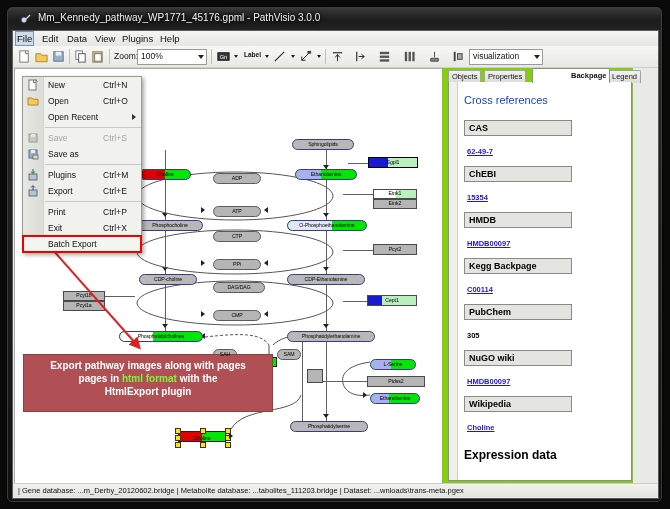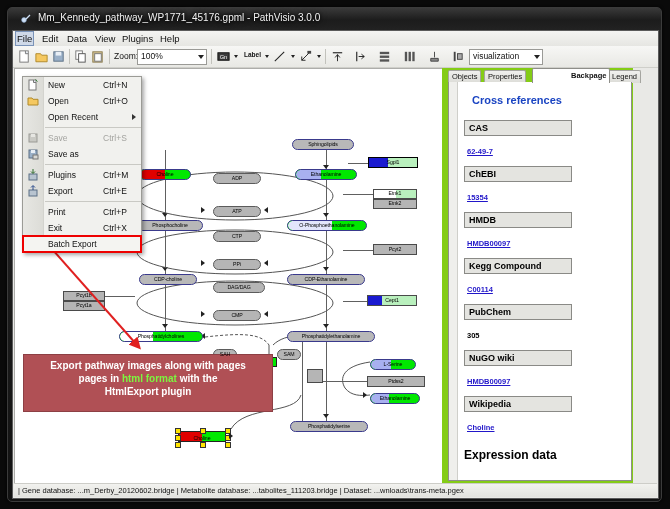--- a/index.html
+++ b/index.html
@@ -84,21 +84,21 @@
     border:1px solid #a5a5a0;border-bottom:none;font-size:7.5px;color:#111;
     padding:0 3px;line-height:12px;border-radius:2px 2px 0 0;}
   .tab.sel{top:0;height:14px;line-height:14px;background:#fff;border-color:#8e8e89;
     font-weight:bold;z-index:4;}
   .tabline{position:absolute;left:6px;top:14px;right:1px;height:1px;background:#8e8e89;}
   .bp{position:absolute;left:6px;top:14px;right:1px;bottom:2px;background:#fff;
     border:1px solid #8e8e89;border-top:none;overflow:hidden;}
   .bp-scroll{position:absolute;left:0;top:0;width:8px;bottom:0;background:#efefec;
     border-right:1px solid #cfcfca;}
   .bp-inner{position:absolute;left:9px;top:0;right:0;bottom:0;padding:8px 6px 0 6px;}
-  .xref-title{font-size:11px;font-weight:bold;color:#1a44c2;margin:4px 0 14px 8px;}
+  .xref-title{font-size:11px;font-weight:normal;color:#1a44c2;margin:4px 0 14px 0;}
   .xbox{border:1px solid #8a8a86;background:#e4e4e0;font-size:9px;font-weight:bold;
     color:#000;padding:2px 4px;width:108px;box-sizing:border-box;margin-bottom:4px;}
   .xval{font-size:7.5px;color:#2116c9;text-decoration:underline;margin:0 0 10px 3px;
     display:inline-block;font-weight:bold;cursor:pointer;}
   .xval.plain{color:#000;text-decoration:none;cursor:default;}
   .expr{font-size:12px;font-weight:bold;color:#000;margin-top:6px;}
 
   
   .hscroll{position:absolute;left:1px;top:452px;width:448px;height:10px;
     background:#eeeeea;border:1px solid #bdbdb8;box-sizing:border-box;}
@@ -464,21 +464,21 @@
 
             <div class="xbox">CAS</div>
             <a class="xval">62-49-7</a>
 
             <div class="xbox">ChEBI</div>
             <a class="xval">15354</a>
 
             <div class="xbox">HMDB</div>
             <a class="xval">HMDB00097</a>
 
-            <div class="xbox">Kegg Compound</div>
+            <div class="xbox">Kegg Backpage</div>
             <a class="xval">C00114</a>
 
             <div class="xbox">PubChem</div>
             <span class="xval plain">305</span>
 
             <div class="xbox">NuGO wiki</div>
             <a class="xval">HMDB00097</a>
 
             <div class="xbox">Wikipedia</div>
             <a class="xval">Choline</a>

